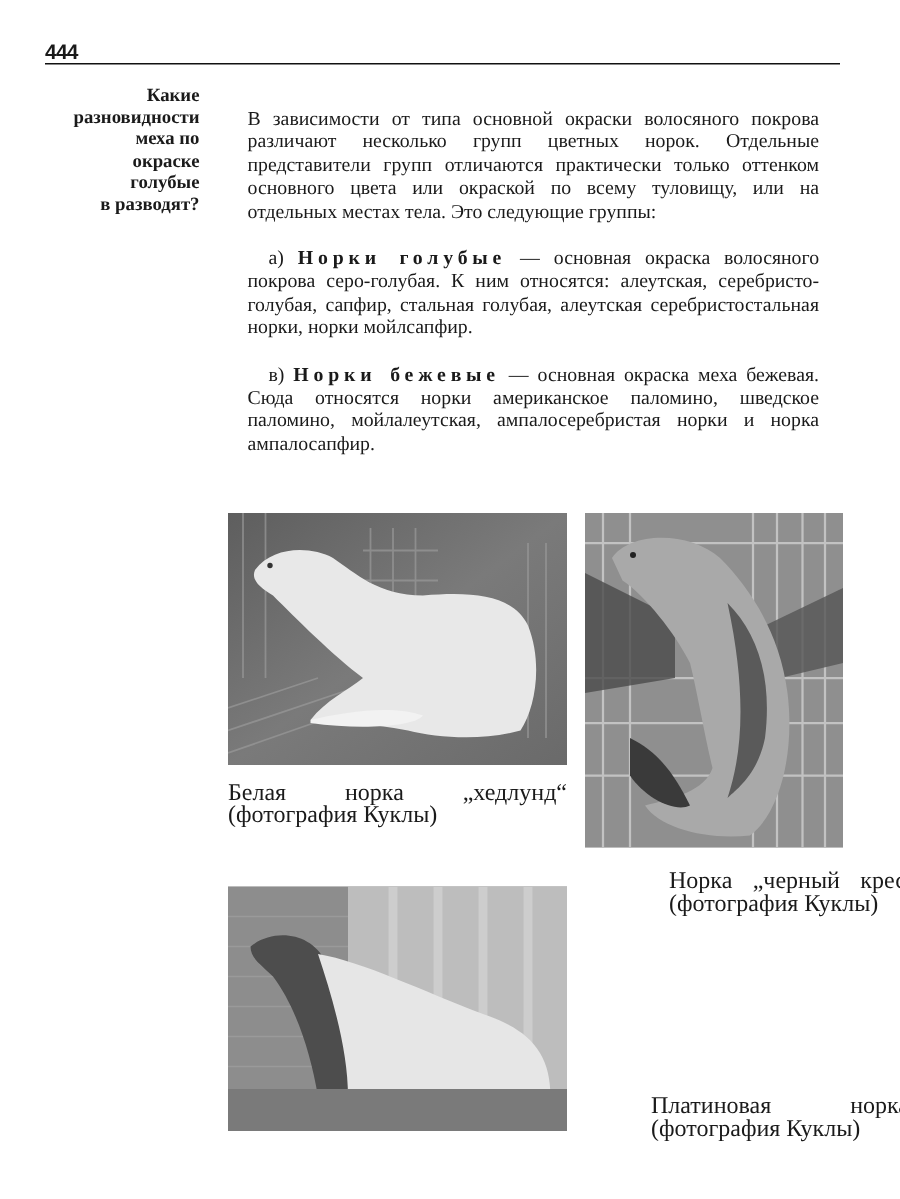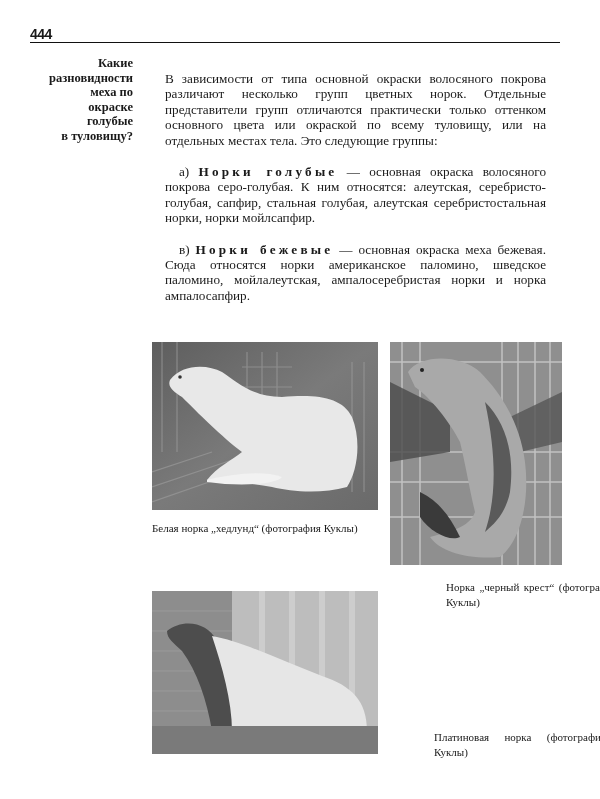--- a/index.html
+++ b/index.html
@@ -27,36 +27,36 @@
     }
     .body-text p { margin: 16px; text-indent: 0; }
     .body-text p.item { text-indent: 14px; }
     .spaced { letter-spacing: 3.2px; font-weight: bold; }
     .photo {
       position: absolute; overflow: hidden;
       background: #8a8a8a;
     }
     .photo svg { display: block; width: 100%; height: 100%; }
     .caption {
-      position: absolute; font-size: 11px; line-height: 15px; text-align: justify;
+      position: absolute; font-size: 16px; line-height: 15px; text-align: justify;
     }
   </style>
 </head>
 <body>
 
 <div class="page-number">444</div>
 <div class="header-rule"></div>
 
 <div class="margin-question">
   <div>Какие</div>
   <div>разновидности</div>
   <div>меха по</div>
   <div>окраске</div>
   <div>голубые</div>
-  <div>в туловищу?</div>
+  <div>в разводят?</div>
 </div>
 
 <div class="body-text">
   <p>В зависимости от типа основной окраски волосяного покрова различают несколько групп цветных норок. Отдельные представители групп отличаются практически только оттенком основного цвета или окраской по всему туловищу, или на отдельных местах тела. Это следующие группы:</p>
   <p class="item"><span>а)</span> <span class="spaced">Норки голубые</span><span> — основная окраска волосяного покрова серо-голубая. К ним относятся: алеутская, серебристо-голубая, сапфир, стальная голубая, алеутская серебристостальная норки, норки мойлсапфир.</span></p>
   <p class="item"><span>в)</span> <span class="spaced">Норки бежевые</span><span> — основная окраска меха бежевая. Сюда относятся норки американское паломино, шведское паломино, мойлалеутская, ампалосеребристая норки и норка ампалосапфир.</span></p>
 </div>
 
 <div class="photo" style="left:152px; top:342px; width:226px; height:168px;">
   <svg viewBox="0 0 226 168" preserveAspectRatio="none">

